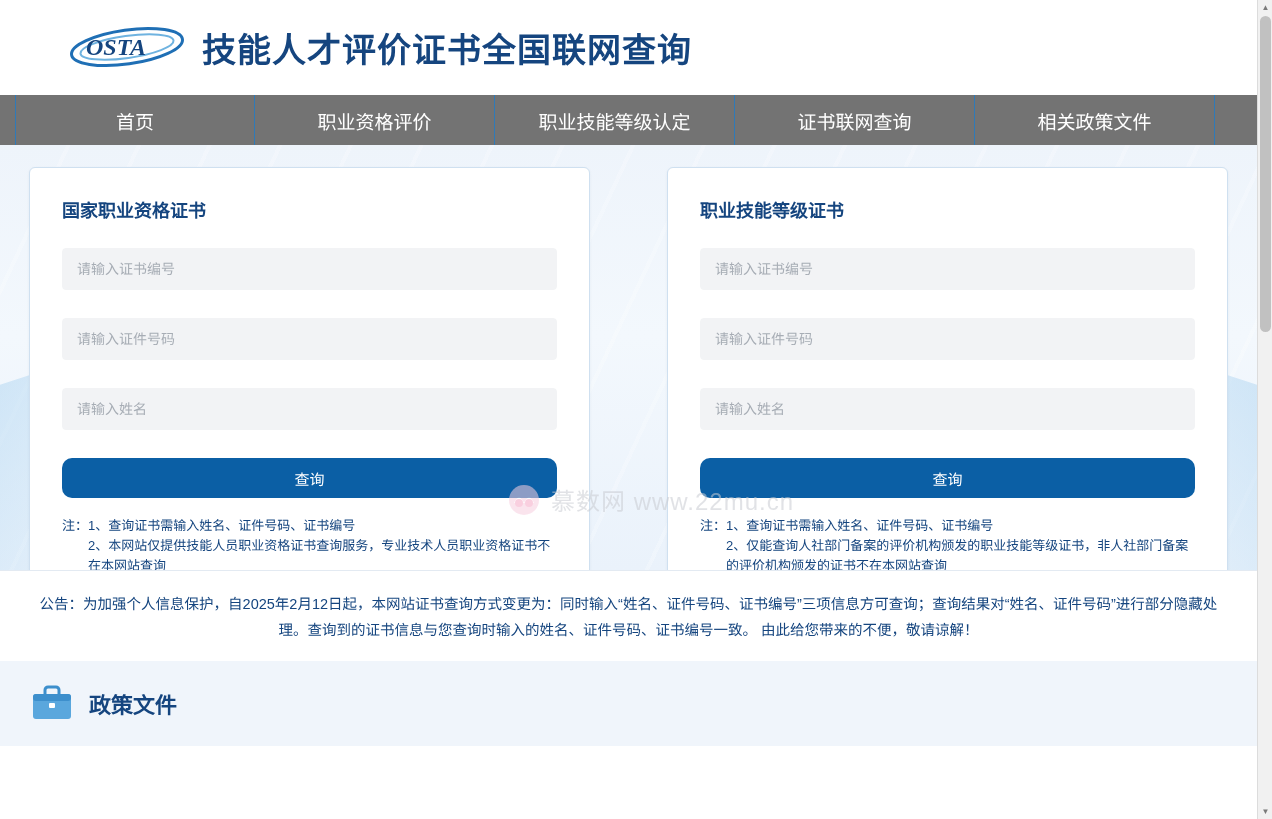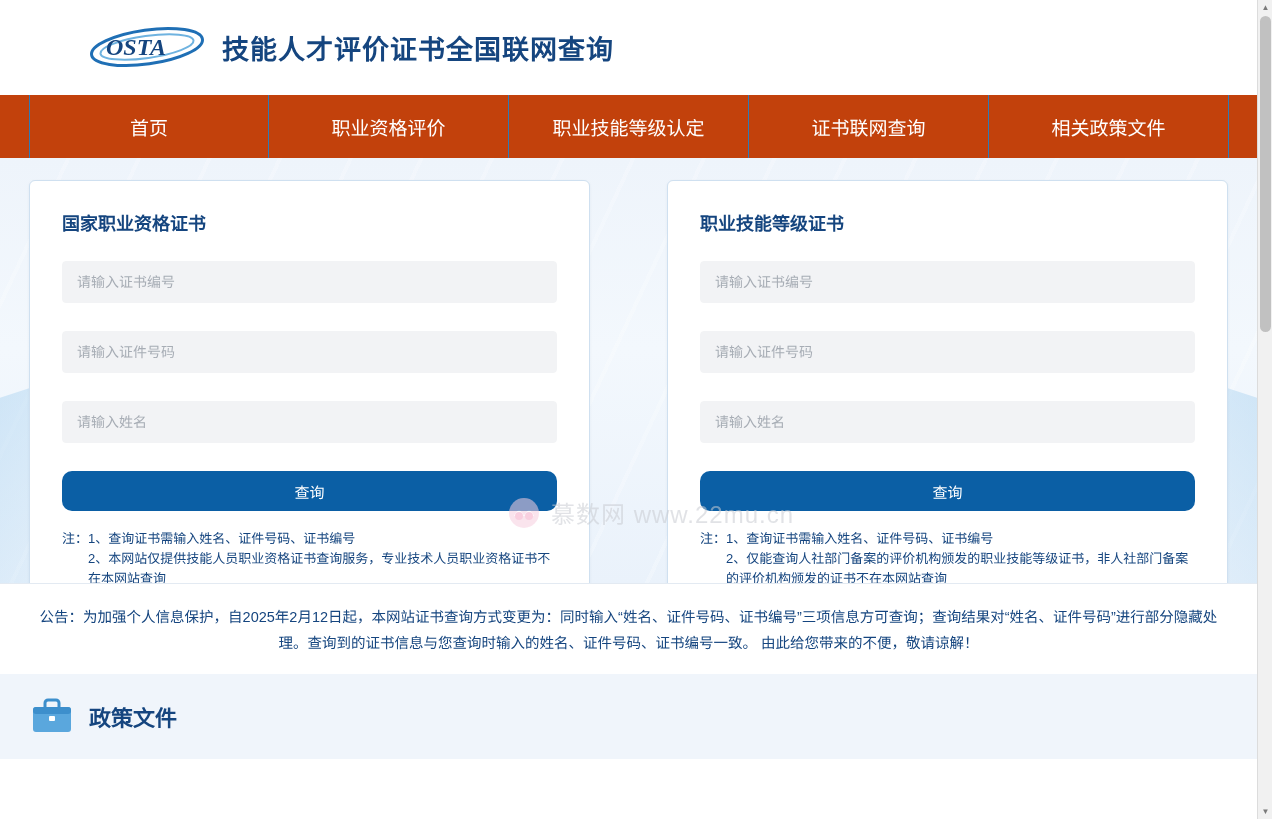--- a/index.html
+++ b/index.html
@@ -25,44 +25,44 @@
     overflow: hidden;
     background: #ffffff;
   }
 
   
   .site-header {
     height: 95px;
     background: #ffffff;
     display: flex;
     align-items: center;
-    padding-left: 88px;
+    padding-left: 68px;
     border-bottom: 1px solid #ffffff;
   }
   .logo-wrap {
     display: flex;
     align-items: center;
     gap: 16px;
   }
   .logo-svg { display: block; }
   .site-title {
-    font-size: 27px;
+    font-size: 34px;
     font-weight: bold;
     color: #15457f;
     letter-spacing: 1px;
     white-space: nowrap;
   }
 
   
   .main-nav {
-    height: 63px;
-    background: #c2410c;
+    height: 50px;
+    background: #737373;
     display: flex;
     align-items: stretch;
-    padding: 0 29px;
+    padding: 0 15px;
   }
   .nav-item {
     flex: 0 0 240px;
     display: flex;
     align-items: center;
     justify-content: center;
     color: #ffffff;
     font-size: 19px;
     border-right: 1px solid #2f7ab8;
     cursor: pointer;

